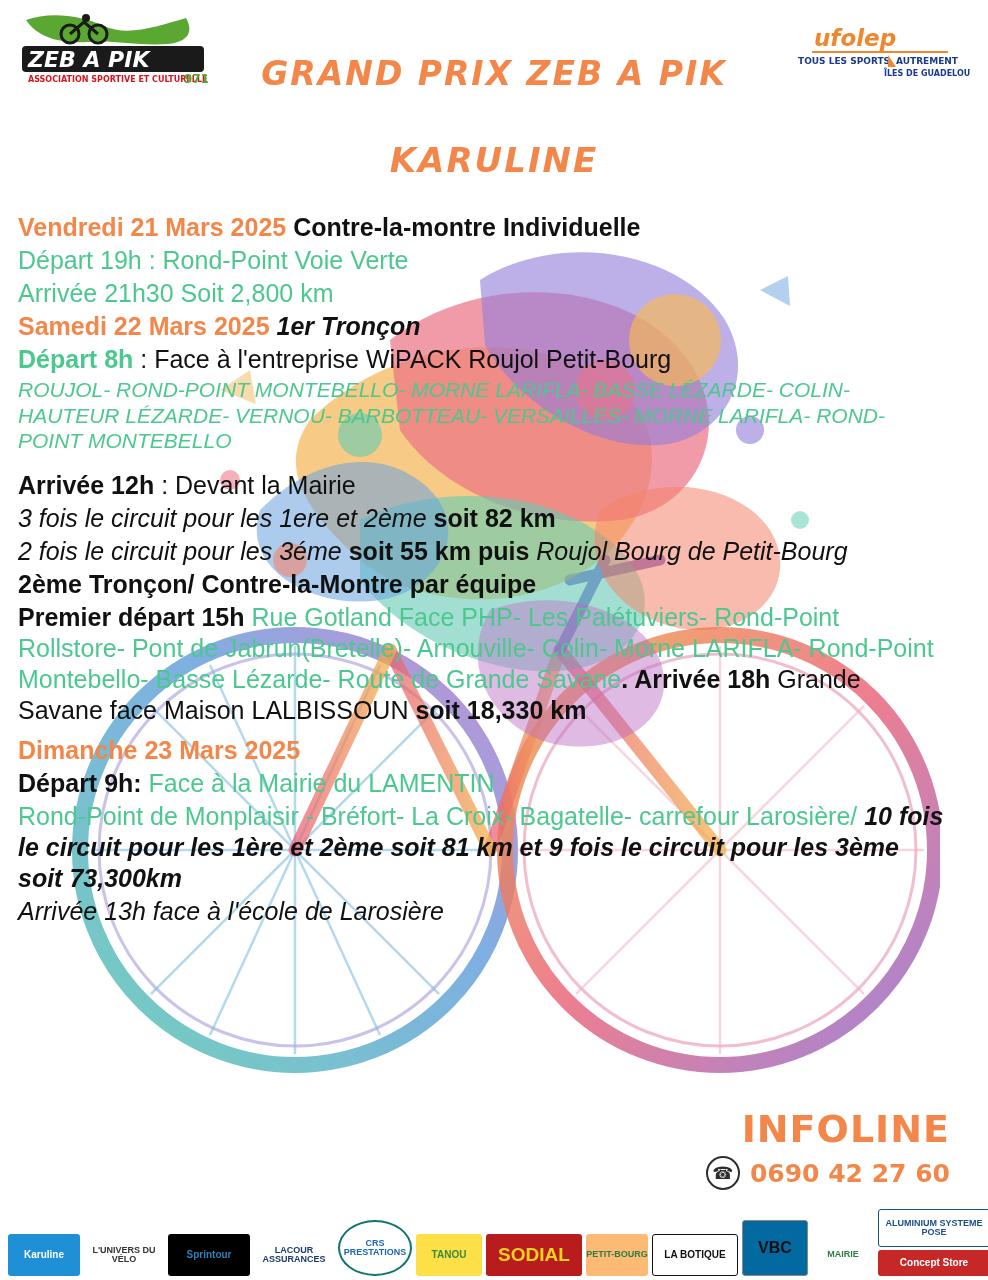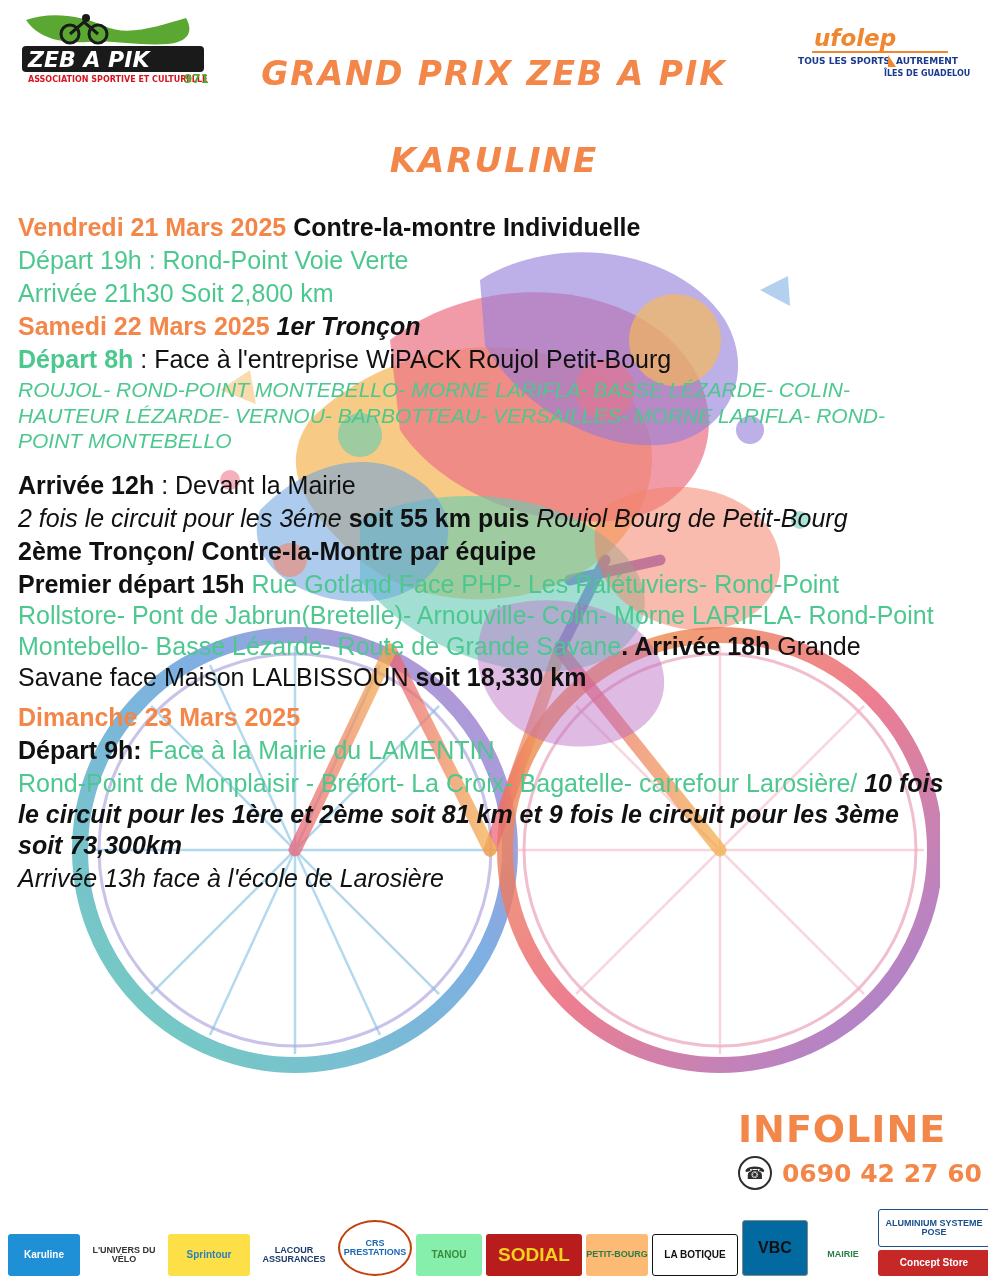--- a/index.html
+++ b/index.html
@@ -105,23 +105,24 @@
     color: #4cc88f;
     font-style: italic;
     margin: 0;
   }
   .gap { height: 16px; }
   .gap-sm { height: 7px; }
 
   
   .infoline {
     position: absolute;
-    right: 6px;
+    right: 38px;
     top: 1110px;
     z-index: 4;
+    text-align: right;
   }
   .infoline-title {
     font-family: "DejaVu Sans", sans-serif;
     font-weight: bold;
     font-size: 38px;
     color: #f3874a;
     letter-spacing: 1px;
     line-height: 1;
   }
   .infoline-row {
@@ -320,20 +321,24 @@
     </p>
     <p class="route">ROUJOL- ROND-POINT MONTEBELLO- MORNE LARIFLA- BASSE LÉZARDE- COLIN- HAUTEUR LÉZARDE- VERNOU- BARBOTTEAU- VERSAILLES- MORNE LARIFLA- ROND-POINT MONTEBELLO</p>
 
     <div class="gap"></div>
 
     <p class="line">
       <span class="b black">Arrivée 12h</span>
       <span class="black">: Devant la Mairie</span>
     </p>
     <p class="line">
+      <span class="i black">3 fois le circuit pour les 1ere et 2ème </span>
+      <span class="b black">soit 82 km</span>
+    </p>
+    <p class="line">
       <span class="i black">2 fois le circuit  pour les 3éme </span>
       <span class="b black">soit 55 km puis </span>
       <span class="i black">Roujol Bourg de Petit-Bourg</span>
     </p>
     <p class="line b black">2ème Tronçon/ Contre-la-Montre par équipe</p>
     <p class="line">
       <span class="b black">Premier départ 15h </span><span class="green">Rue Gotland Face PHP- Les Palétuviers- Rond-Point Rollstore- Pont de Jabrun(Bretelle)- Arnouville- Colin- Morne LARIFLA- Rond-Point Montebello- Basse Lézarde- Route de Grande Savane</span><span class="b black">. </span><span class="b black">Arrivée 18h</span><span class="black"> Grande Savane face Maison LALBISSOUN </span><span class="b black">soit 18,330 km</span>
     </p>
 
     <div class="gap-sm"></div>
@@ -353,24 +358,24 @@
     <div class="infoline-title">INFOLINE</div>
     <div class="infoline-row">
       <span class="phone-badge">☎</span>
       <span class="infoline-number">0690 42 27 60</span>
     </div>
   </div>
 
   <div class="sponsors">
     <div class="spon" style="background:#1f8fd6;color:#ffffff;width:72px;">Karuline</div>
     <div class="spon" style="background:#ffffff;color:#333333;width:80px;white-space:normal;font-size:9px;">L'UNIVERS DU VÉLO</div>
-    <div class="spon" style="background:#fde047;color:#2f7fb8;width:82px;">Sprintour</div>
+    <div class="spon" style="background:#000000;color:#2f7fb8;width:82px;">Sprintour</div>
     <div class="spon" style="background:#ffffff;color:#1a3a6b;width:80px;white-space:normal;font-size:9px;">LACOUR ASSURANCES</div>
-    <div class="spon tall" style="background:#ffffff;color:#1a66b0;width:74px;white-space:normal;font-size:9px;border:2px solid #c2410c;border-radius:50%;">CRS PRESTATIONS</div>
-    <div class="spon" style="background:#86efac;color:#3c8a3c;width:66px;">TANOU</div>
+    <div class="spon tall" style="background:#ffffff;color:#1a66b0;width:74px;white-space:normal;font-size:9px;border:2px solid #0f766e;border-radius:50%;">CRS PRESTATIONS</div>
+    <div class="spon" style="background:#fde047;color:#3c8a3c;width:66px;">TANOU</div>
     <div class="spon" style="background:#b91c1c;color:#f5d21e;width:96px;font-size:19px;">SODIAL</div>
     <div class="spon" style="background:#fdba74;color:#2a7d46;width:62px;font-size:9px;">PETIT-BOURG</div>
     <div class="spon" style="background:#ffffff;color:#111111;width:86px;border:1px solid #111;">LA BOTIQUE</div>
     <div class="spon tall" style="background:#0369a1;color:#111111;width:66px;border:1px solid #888;font-size:16px;">VBC</div>
     <div class="spon" style="background:#ffffff;color:#2a7d46;width:62px;font-size:9px;">MAIRIE</div>
     <div class="spon-stack">
       <div class="spon" style="background:#ffffff;color:#1a4f8a;width:112px;height:38px;white-space:normal;font-size:9px;border:1px solid #1a4f8a;">ALUMINIUM SYSTEME POSE</div>
       <div class="spon" style="background:#c62828;color:#ffffff;width:112px;height:26px;font-size:10px;">Concept Store</div>
     </div>
   </div>

